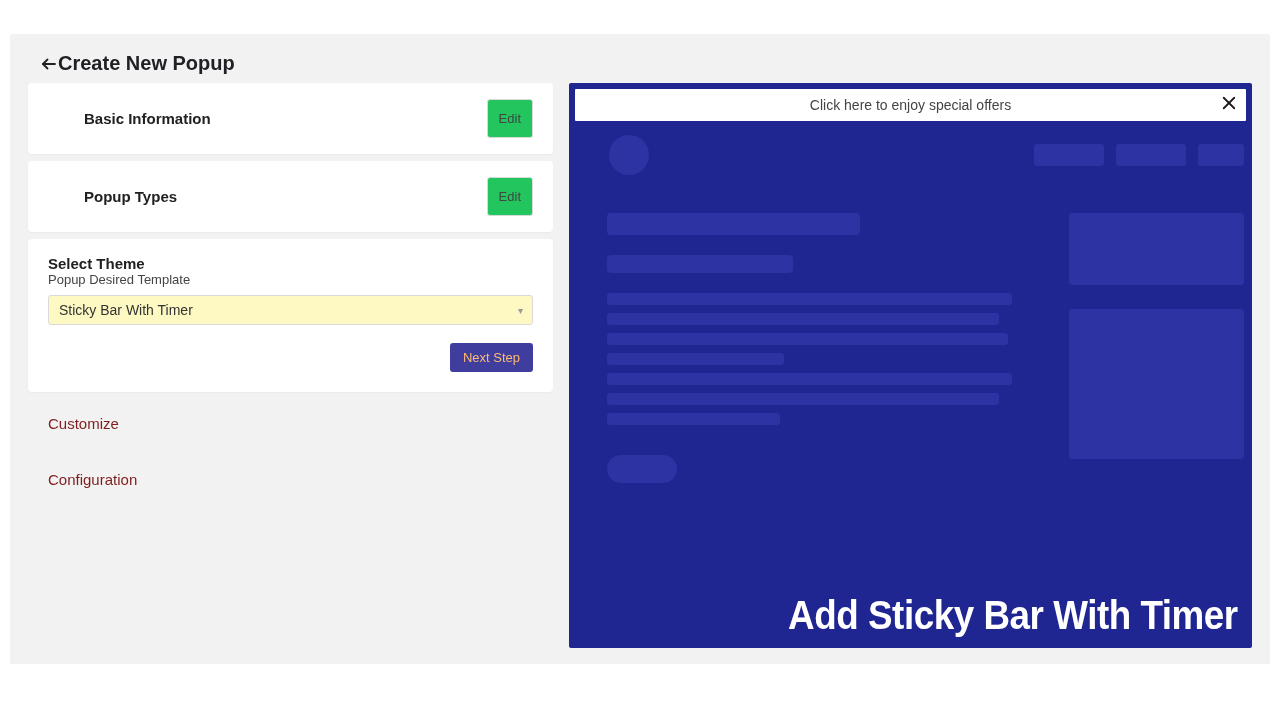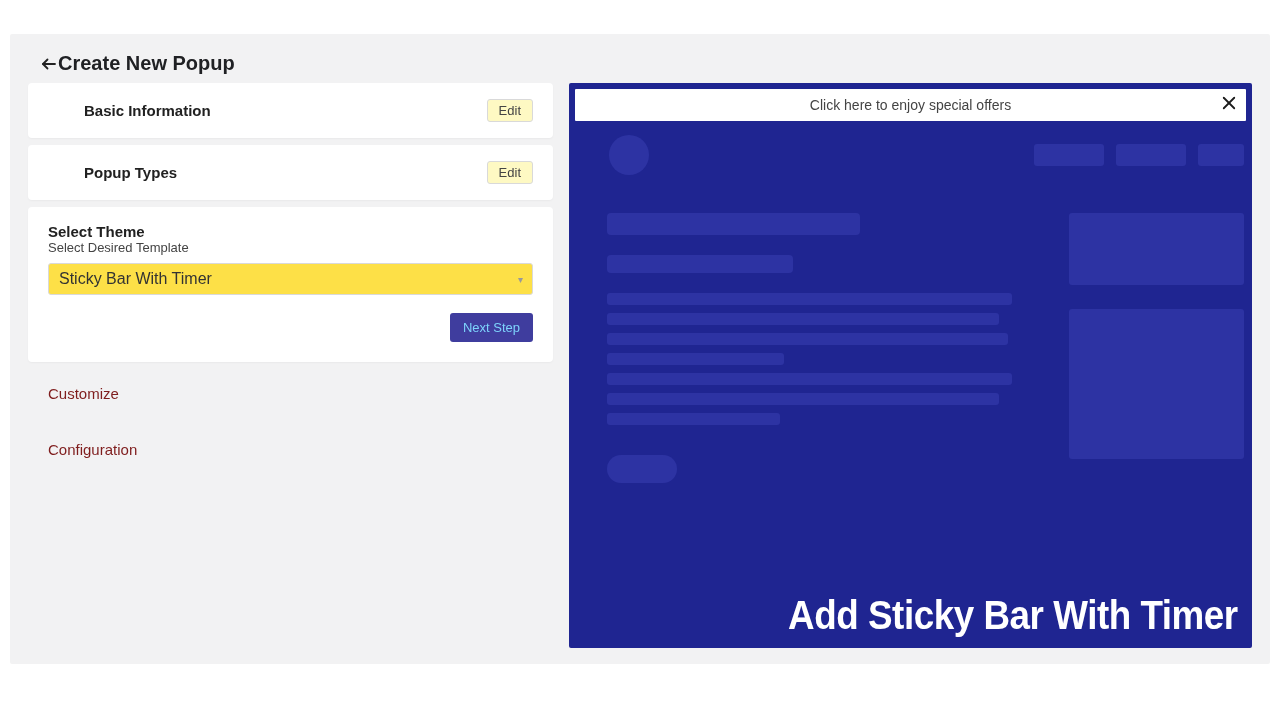--- a/index.html
+++ b/index.html
@@ -9,28 +9,28 @@
   .app-wrap { position: absolute; top: 34px; left: 10px; width: 1260px; height: 630px; background: #f2f2f3; border-radius: 2px; z-index: 1; overflow: hidden; }
   .app-header { display: flex; align-items: center; padding: 18px 30px 8px 30px; }
   .back-arrow { width: 18px; height: 18px; display: flex; align-items: center; justify-content: center; cursor: pointer; }
   .back-arrow svg { width: 18px; height: 18px; }
   .app-title { font-size: 20px; font-weight: 600; color: #202124; }
   .app-body { display: flex; padding: 0 18px; gap: 0; height: calc(100% - 56px); }
   .left-col { width: 525px; display: flex; flex-direction: column; gap: 7px; }
   .card { background: #fff; border-radius: 4px; padding: 16px 20px; box-shadow: 0 1px 2px rgba(0,0,0,0.04); }
   .card-row { display: flex; align-items: center; justify-content: space-between; margin-left: 36px; }
   .card-title { font-size: 15px; font-weight: 600; color: #212121; }
-  .edit-btn { background: #fef9c3; border: 1px solid #d9d9d9; color: #444; border-radius: 3px; padding: 3px 11px; font-size: 13px; cursor: pointer; }
+  .edit-btn { background: #22c55e; border: 1px solid #d9d9d9; color: #444; border-radius: 3px; padding: 11px 11px; font-size: 13px; cursor: pointer; }
   .theme-card { background: #fff; border-radius: 4px; padding: 16px 20px 20px 20px; box-shadow: 0 1px 2px rgba(0,0,0,0.04); }
   .theme-card .card-title { }
   .field-label { font-size: 13px; color: #444; margin-bottom: 8px; }
-  .select-box { width: 100%; border: 1px solid #d9d9d9; border-radius: 3px; padding: 6px 26px 6px 10px; font-size: 16px; color: #333; background: #fde047; position: relative; cursor: pointer; }
+  .select-box { width: 100%; border: 1px solid #d9d9d9; border-radius: 3px; padding: 6px 26px 6px 10px; font-size: 14px; color: #333; background: #fef9c3; position: relative; cursor: pointer; }
   .select-wrap { position: relative; margin-bottom: 18px; }
   .select-caret { position: absolute; right: 10px; top: 50%; transform: translateY(-50%); pointer-events: none; color: #999; font-size: 10px; }
-  .next-btn { background: #3f3d9e; color: #7dd3fc; border: none; border-radius: 3px; padding: 7px 13px; font-size: 13px; cursor: pointer; float: right; }
+  .next-btn { background: #3f3d9e; color: #fdba74; border: none; border-radius: 3px; padding: 7px 13px; font-size: 13px; cursor: pointer; float: right; }
   .clearfix::after { content: ""; display: table; clear: both; }
   .step-item { padding: 16px 20px; font-size: 15px; color: #7f1d1d; }
   .right-col { flex: 1; position: relative; margin-left: 16px; }
   .preview { position: absolute; top: 0; left: 0; right: 0; height: 565px; background: #1f2591; border-radius: 2px; overflow: hidden; }
   .sticky-bar { position: absolute; top: 6px; left: 6px; right: 6px; height: 32px; background: #fff; display: flex; align-items: center; justify-content: center; border-radius: 1px; }
   .sticky-text { font-size: 14px; color: #444; }
   .sticky-close { position: absolute; right: 8px; top: 50%; transform: translateY(-50%); cursor: pointer; }
   .sticky-close svg { width: 18px; height: 18px; }
   .ph-nav { position: absolute; top: 52px; left: 40px; right: 8px; display: flex; align-items: center; }
   .ph-avatar { width: 40px; height: 40px; border-radius: 50%; background: #2d33a3; }
@@ -76,21 +76,21 @@
 
       <div class="card">
         <div class="card-row">
           <div class="card-title">Popup Types</div>
           <button class="edit-btn">Edit</button>
         </div>
       </div>
 
       <div class="theme-card clearfix">
         <div class="card-title">Select Theme</div>
-        <div class="field-label">Select Desired Template</div>
+        <div class="field-label">Popup Desired Template</div>
         <div class="select-wrap">
           <div class="select-box">Sticky Bar With Timer</div>
           <span class="select-caret">▾</span>
         </div>
         <button class="next-btn">Next Step</button>
       </div>
 
       <div class="step-item">Customize</div>
       <div class="step-item">Configuration</div>
 

